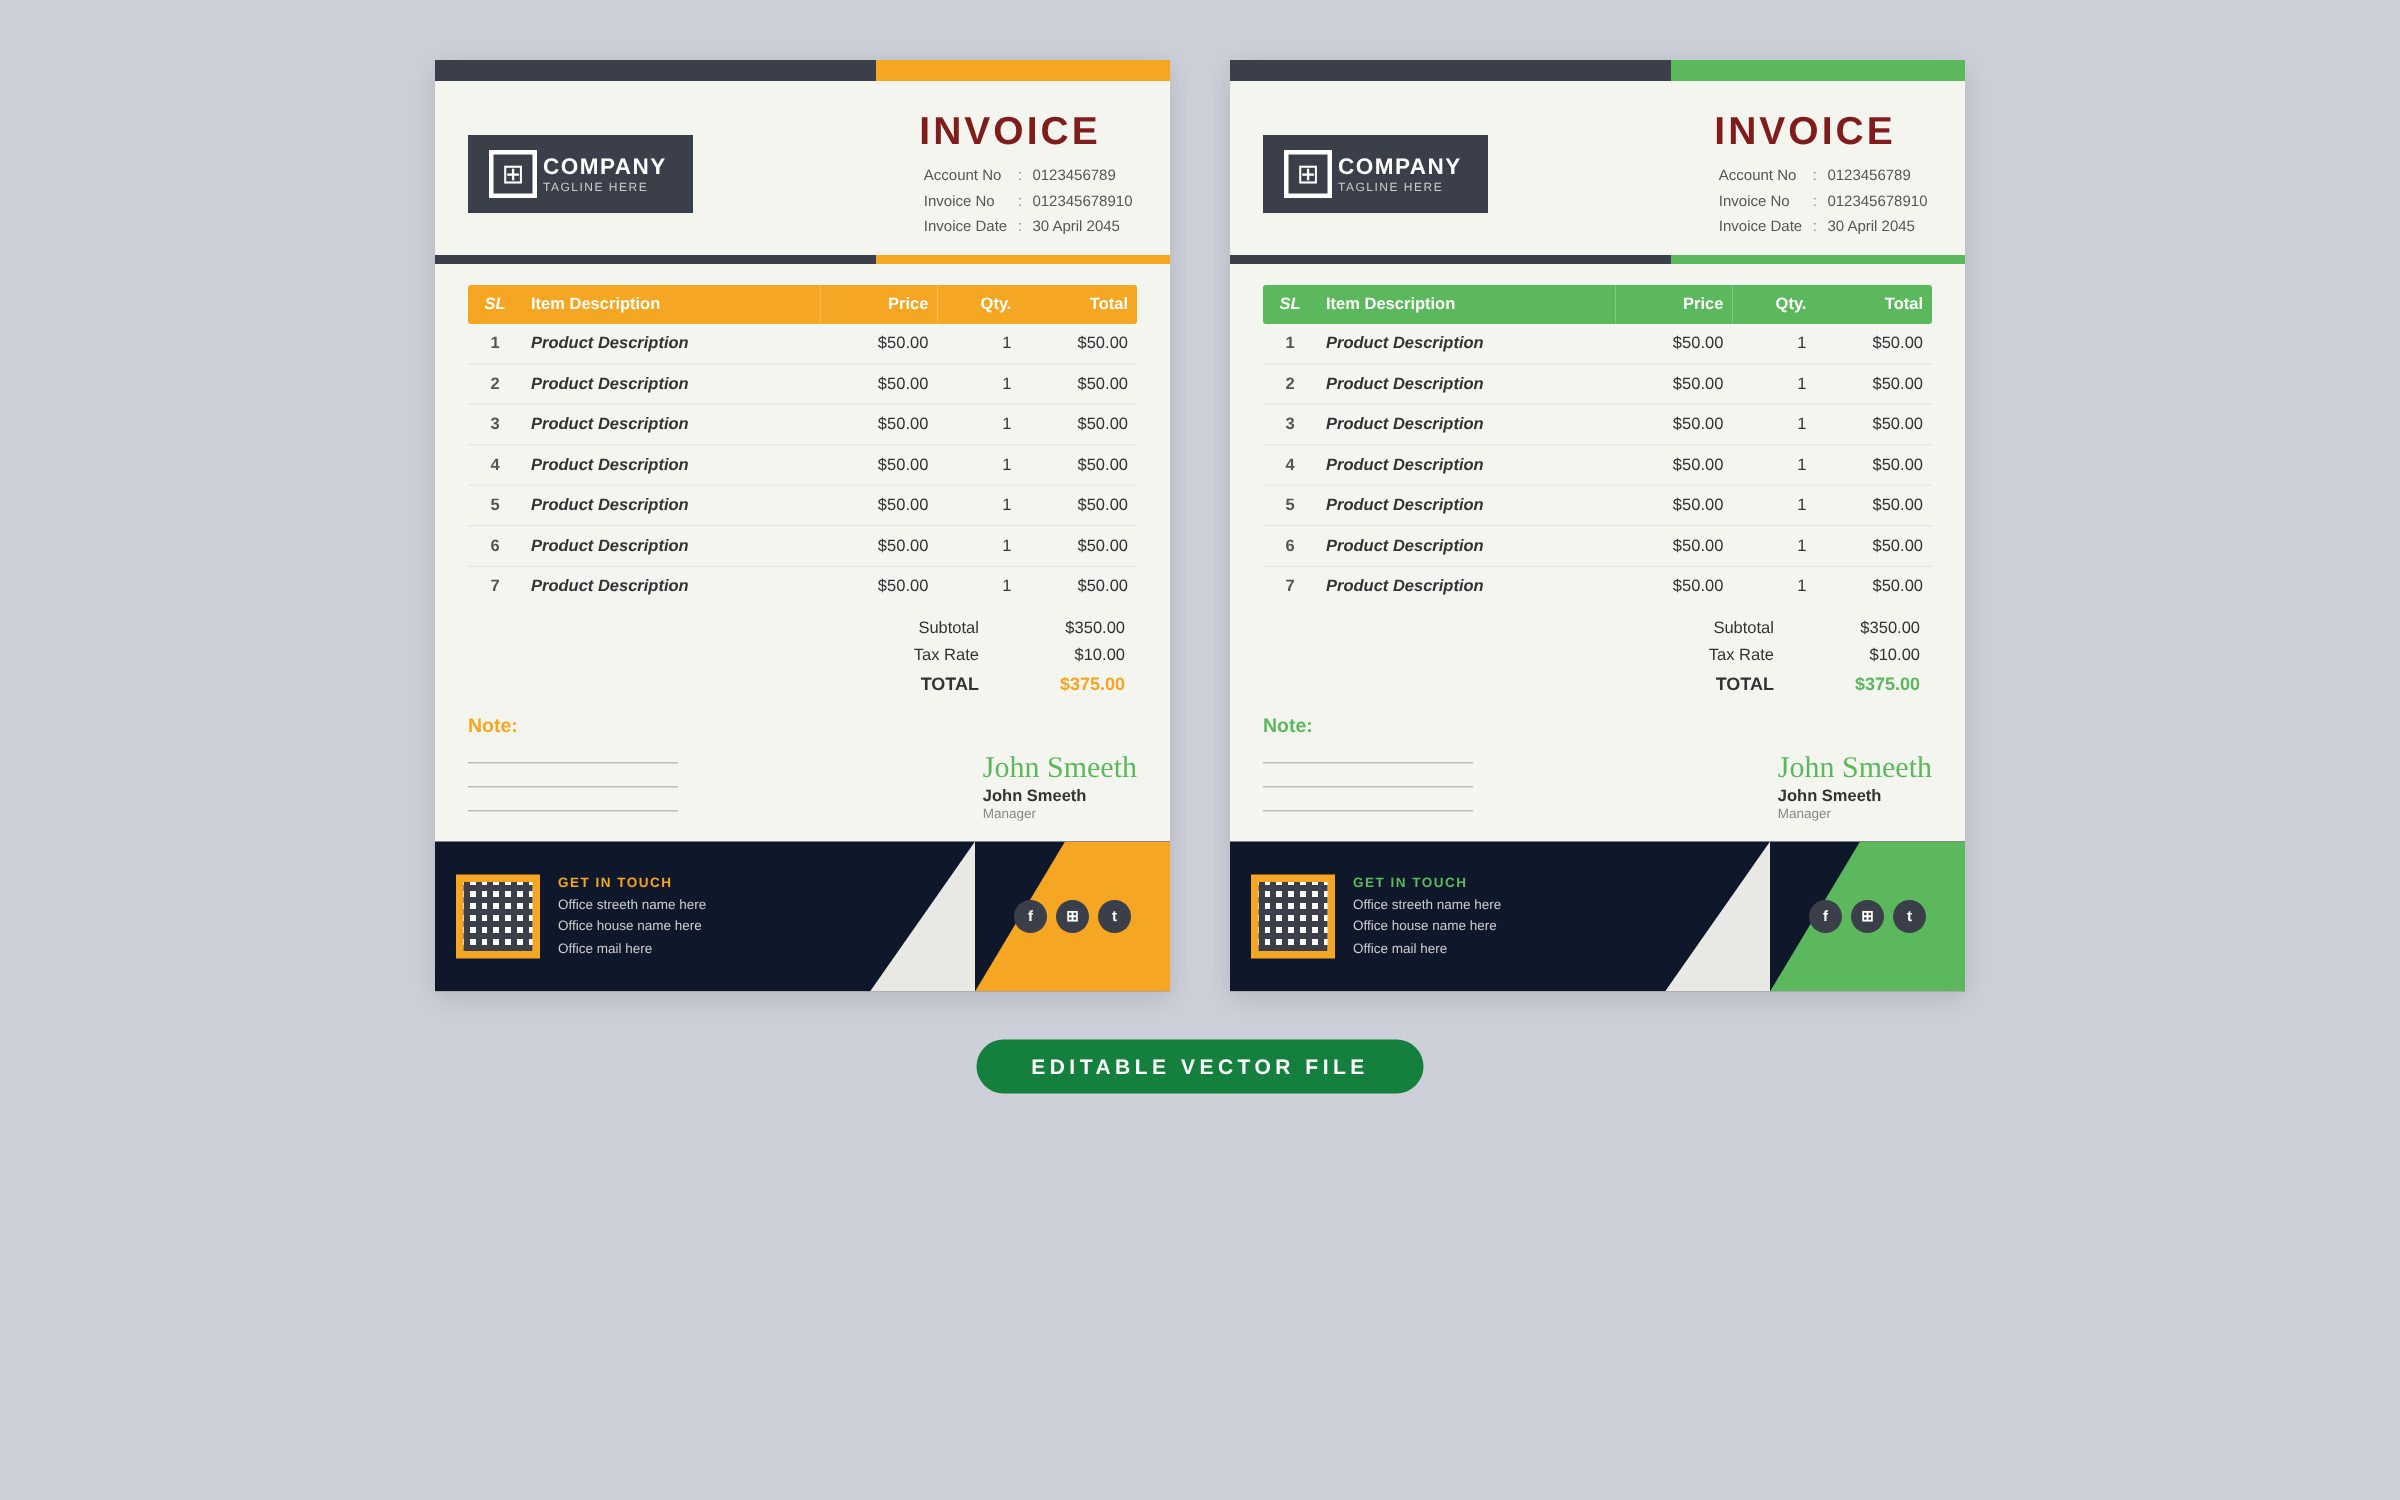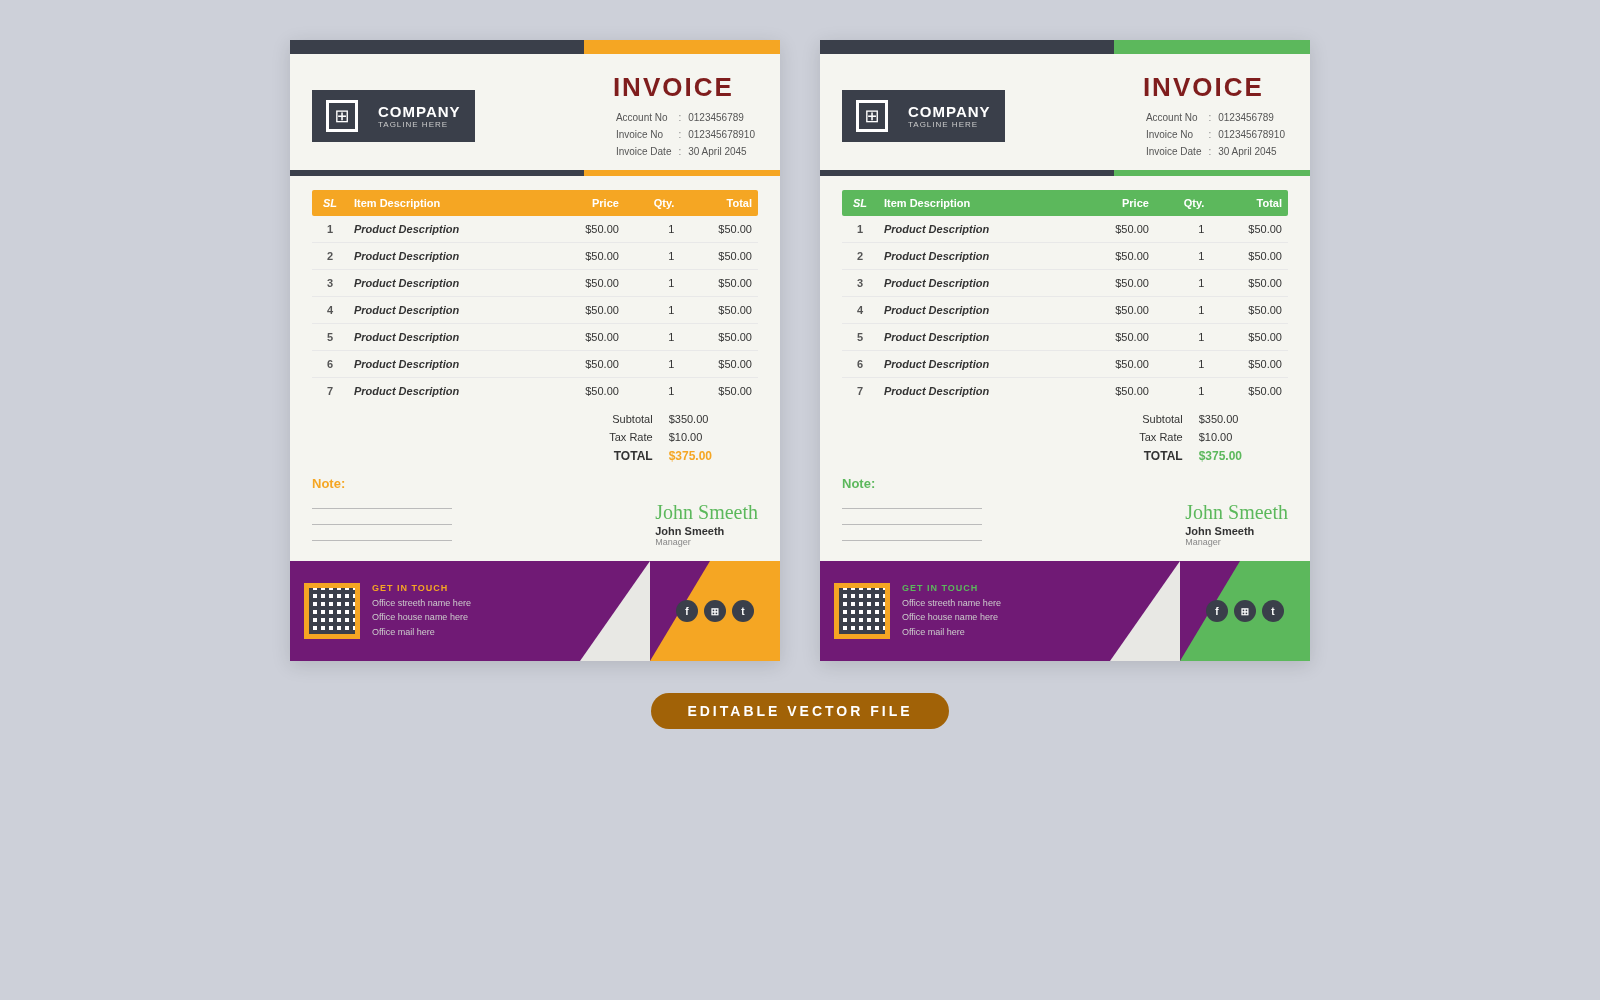--- a/index.html
+++ b/index.html
@@ -46,21 +46,21 @@
       display: flex;
       padding: 18px 22px 10px 22px;
       align-items: center;
       justify-content: space-between;
     }
     .logo-box {
       background: #3a3f4a;
       color: #fff;
       display: flex;
       align-items: center;
-      gap: 20px;
+      gap: 4px;
       padding: 10px 14px;
       min-width: 150px;
     }
     .logo-icon {
       width: 32px;
       height: 32px;
       border: 3px solid #fff;
       display: flex;
       align-items: center;
       justify-content: center;
@@ -152,21 +152,21 @@
     .totals-table {
       font-size: 11px;
       border-collapse: collapse;
       min-width: 180px;
     }
     .totals-table td {
       padding: 3px 8px;
       color: #333;
     }
     .totals-table .label { text-align: right; font-weight: 400; }
-    .totals-table .val { text-align: left; min-width: 70px; }
+    .totals-table .val { text-align: right; min-width: 70px; }
     .totals-table .total-row td { font-weight: 800; font-size: 12px; }
     .total-accent-orange { color: #f5a623 !important; }
     .total-accent-green { color: #5cb85c !important; }
 
     
     .note-sig-section {
       display: flex;
       justify-content: space-between;
       align-items: flex-end;
       padding: 10px 22px 14px 22px;
@@ -201,21 +201,21 @@
     }
     .sig-title {
       font-size: 9px;
       color: #888;
     }
 
     
     .invoice-footer {
       position: relative;
       height: 100px;
-      background: #701a75;
+      background: #0f172a;
       overflow: hidden;
       margin-top: 0;
     }
     .footer-shape-white {
       position: absolute;
       right: 130px;
       bottom: 0;
       width: 0;
       height: 0;
       border-left: 70px solid transparent;
@@ -293,21 +293,21 @@
       align-items: center;
       justify-content: center;
       font-size: 10px;
       color: #fff;
       font-weight: 700;
     }
 
     
     .bottom-label {
       margin-top: 32px;
-      background: #a16207;
+      background: #15803d;
       color: #fff;
       font-size: 14px;
       font-weight: 900;
       letter-spacing: 3px;
       padding: 10px 36px;
       border-radius: 30px;
       text-align: center;
     }
   </style>
 </head>

